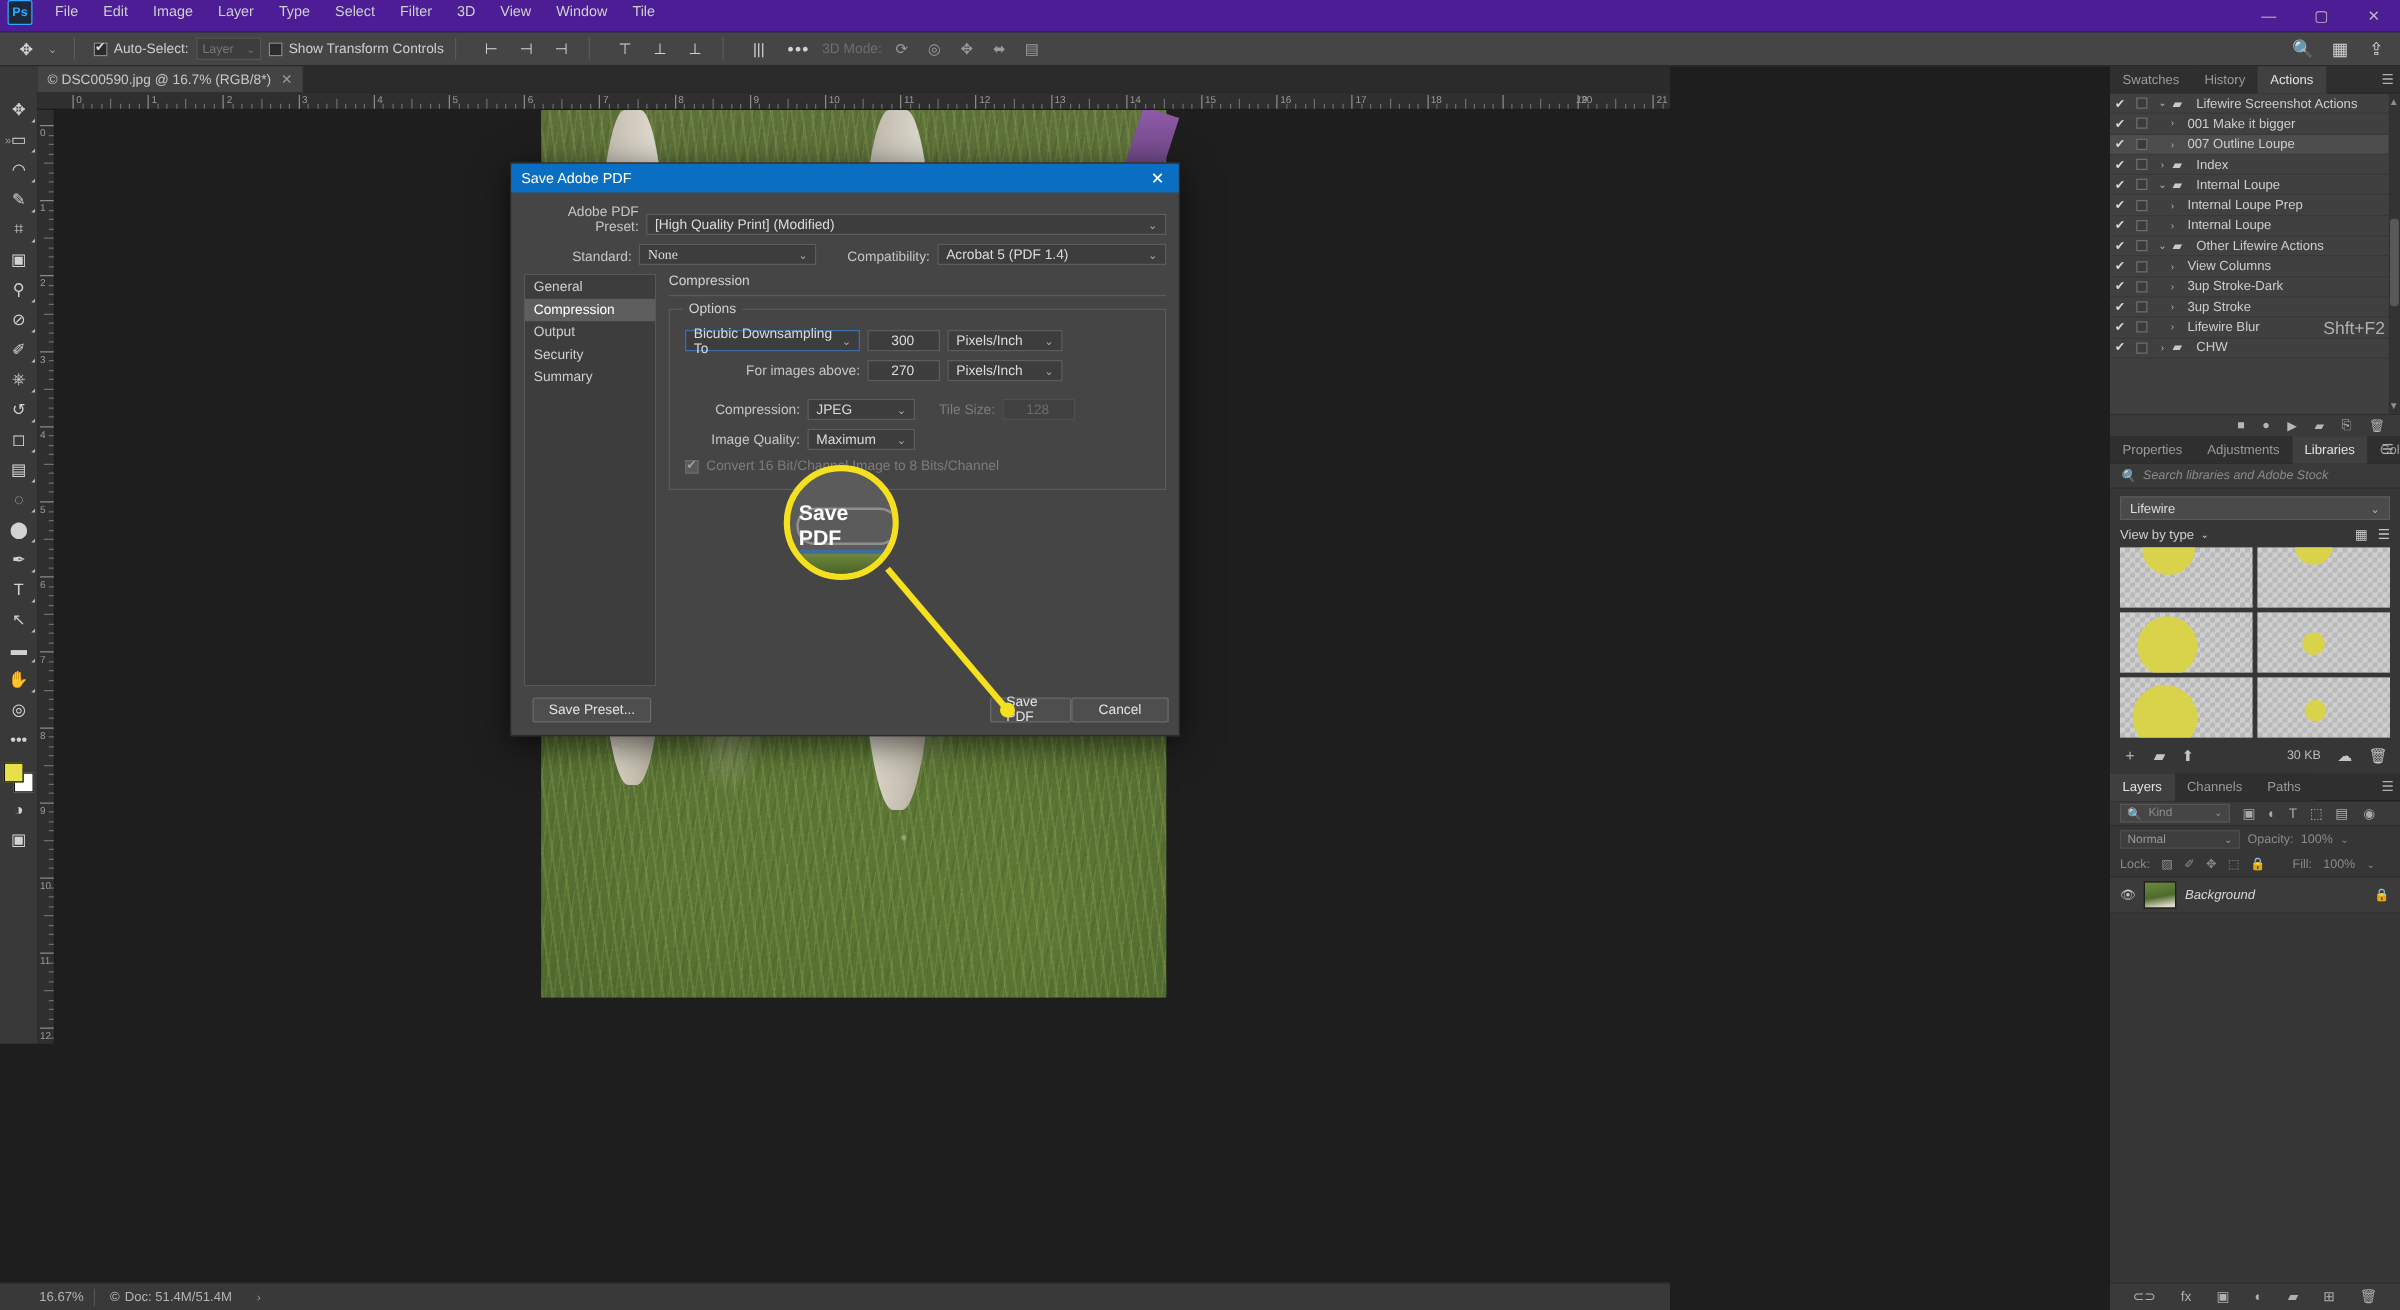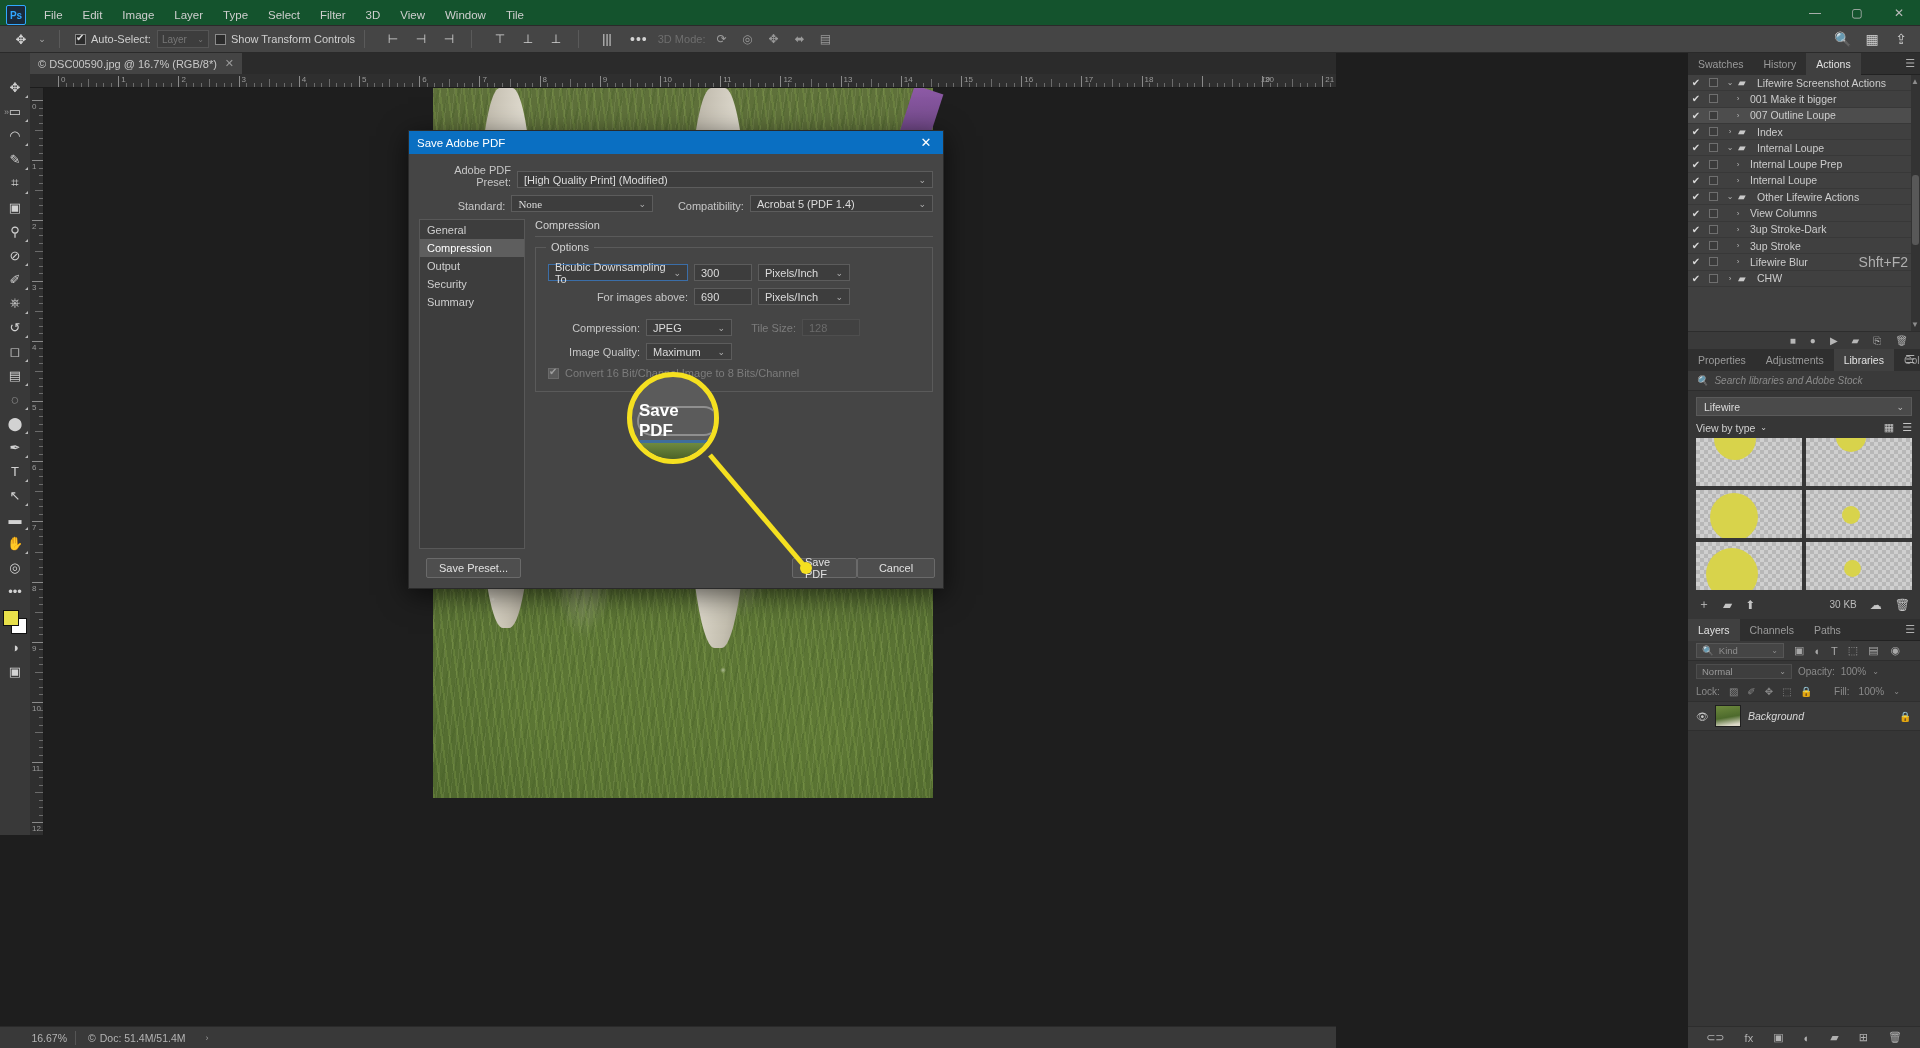--- a/index.html
+++ b/index.html
@@ -7,21 +7,21 @@
     width: 1920px; height: 1048px;
     background: #1e1e1e;
     font-family: "Liberation Sans", sans-serif;
     overflow: hidden;
   }
   .app { position: relative; width: 1920px; height: 1048px; background: #1e1e1e; }
 
   
   .menubar {
     position: absolute; top: 0; left: 0; width: 1920px; height: 26px;
-    background: #14532d; display: flex; align-items: flex-end;
+    background: #4c1d95; display: flex; align-items: flex-start;
     border-bottom: 1px solid #2a2a2a;
   }
   .ps-logo {
     width: 20px; height: 20px; margin: 0 8px 0 6px;
     border: 1px solid #31a8ff; background: #1a2a3a;
     color: #31a8ff; font-size: 10px; font-weight: bold;
     display: flex; align-items: center; justify-content: center;
     border-radius: 2px;
   }
   .menu-item {
@@ -254,21 +254,21 @@
   .group {
     border:1px solid #5a5a5a; padding:16px 12px 12px; position:relative;
   }
   .group > .legend {
     position:absolute; top:-7px; left:10px; background:#454545;
     padding:0 5px; font-size:11px; color:#d2d2d2;
   }
   .grow { display:flex; align-items:center; gap:6px; margin-bottom:7px; }
   .num-in {
     width:58px; height:17px; background:#3d3d3d; border:1px solid #5c5c5c;
-    font-size:11px; color:#dcdcdc; display:flex; align-items:center; padding:0 6px;
+    font-size:11px; color:#dcdcdc; display:flex; align-items:center; padding:0 18px;
   }
   .num-in.dim { color:#6b6b6b; border-color:#4e4e4e; background:#414141; }
   .lbl-right { font-size:11px; color:#c6c6c6; text-align:right; }
   .chk-dim { display:flex; align-items:center; gap:6px; font-size:11px; color:#7c7c7c; margin-top:3px; }
   .chk-dim .cb { width:11px; height:11px; background:#5a5a5a; border:1px solid #6a6a6a; position:relative; }
   .chk-dim .cb:after { content:"✔"; position:absolute; left:0px; top:-3px; font-size:10px; color:#9e9e9e; }
   .dlg-footer { position:absolute; bottom:0; left:0; width:536px; height:40px; }
   .btn {
     height:20px; border:1px solid #6a6a6a; background:#4e4e4e;
     display:flex; align-items:center; justify-content:center;
@@ -1028,21 +1028,21 @@
               </div>
               <div class="num-in">300</div>
               <div class="fsel" style="width:92px;">
                 <span>Pixels/Inch</span>
                 <span class="cv">⌄</span>
               </div>
             </div>
 
             <div class="grow">
               <div class="lbl-right" style="width:140px;">For images above:</div>
-              <div class="num-in">690</div>
+              <div class="num-in">270</div>
               <div class="fsel" style="width:92px;">
                 <span>Pixels/Inch</span>
                 <span class="cv">⌄</span>
               </div>
             </div>
 
             <div class="grow" style="margin-top:14px;">
               <div class="lbl-right" style="width:92px;">Compression:</div>
               <div class="fsel" style="width:86px;">
                 <span>JPEG</span>

